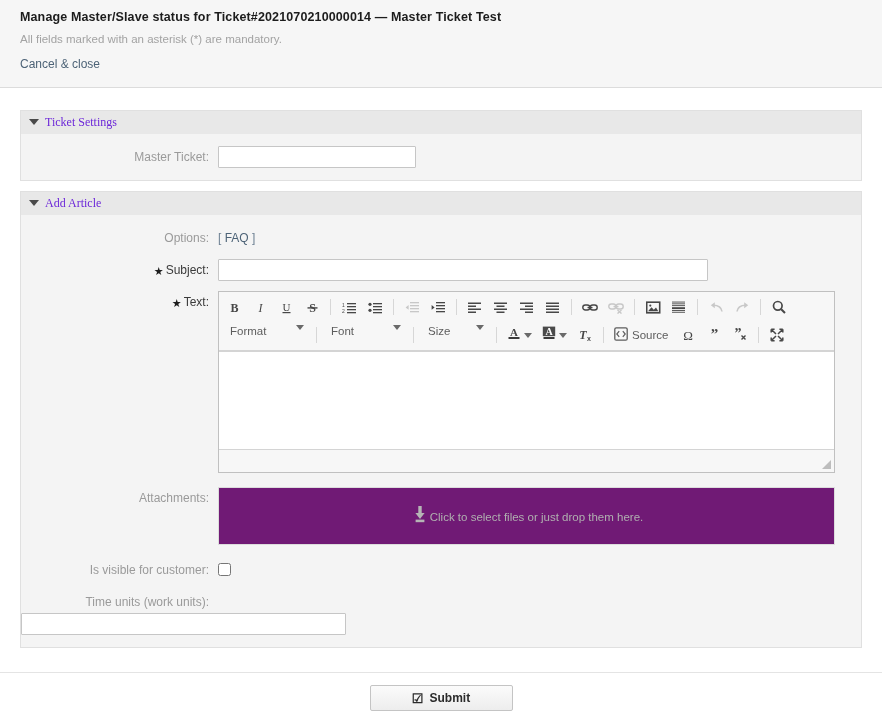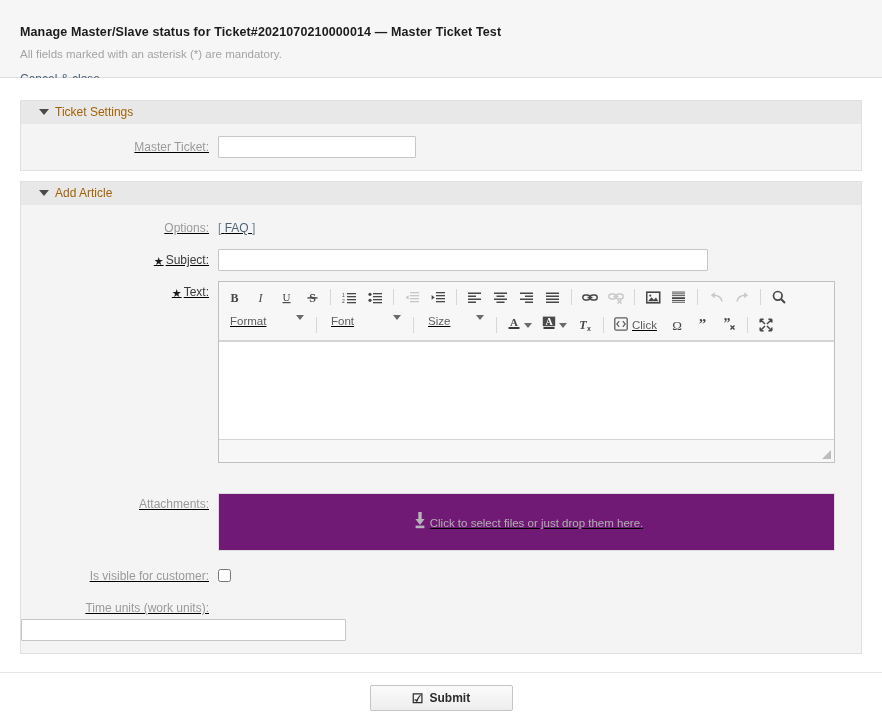--- a/index.html
+++ b/index.html
@@ -9,22 +9,22 @@
     background: #ffffff;
     font-family: "Liberation Sans", sans-serif;
     -webkit-font-smoothing: antialiased;
   }
   body { overflow: hidden; position: relative; }
 
   
   .page-header {
     background: #f6f6f6;
     border-bottom: 1px solid #dcdcdc;
-    padding: 24px 0 10px 20px;
-    height: 78px;
+    padding: 9px 0 10px 20px;
+    height: 88px;
   }
   .page-title {
     font-size: 12.5px;
     font-weight: bold;
     color: #1c1c1c;
     line-height: 16px;
     margin: 0 0 7px 0;
     letter-spacing: 0.01em;
   }
   .page-subtitle {
@@ -49,25 +49,26 @@
   }
 
   .widget { margin-bottom: 10px; }
 
   .widget-header {
     background: #e8e8e8;
     border: 1px solid #e0e0e0;
     border-bottom: none;
     height: 24px;
     line-height: 23px;
-    padding-left: 18px;
+    padding-left: 8px;
     font-size: 12px;
-    color: #a16207;
+    color: #6d28d9;
     cursor: pointer;
     user-select: none;
+    font-family: Liberation Serif, serif;
   }
   .caret {
     display: inline-block;
     width: 0; height: 0;
     border-left: 5px solid transparent;
     border-right: 5px solid transparent;
     border-top: 6px solid #4a4a4a;
     vertical-align: middle;
     margin-right: 6px;
     position: relative;
@@ -79,21 +80,20 @@
     border: 1px solid #e0e0e0;
     border-top: none;
     padding: 12px 0 12px 0;
   }
 
   
   .field-row {
     display: flex;
     align-items: flex-start;
     margin-bottom: 10px;
-    text-decoration: underline;
   }
   .field-row:last-child { margin-bottom: 0; }
 
   .field-label {
     width: 197px;
     min-width: 197px;
     text-align: right;
     padding-right: 9px;
     font-size: 12px;
     color: #9a9a9a;
@@ -548,21 +548,21 @@
                     </svg>
                 </div>
                 <div class="tb-sep"></div>
                 <div class="tb-source">
                   <span>
                     <svg width="14" height="14" viewBox="0 0 14 14">
                         <rect x="0.8" y="0.8" width="12.4" height="12.4" rx="1.5" fill="none" stroke="currentColor" stroke-width="1.3"></rect>
                         <path d="M5.2 4.2 L2.8 7 L5.2 9.8 M8.8 4.2 L11.2 7 L8.8 9.8" stroke="currentColor" stroke-width="1.2" fill="none"></path>
                       </svg>
                   </span>
-                  <span class="lbl">Click</span>
+                  <span class="lbl">Source</span>
                 </div>
                 <div class="tb-btn">
                   <svg width="14" height="14" viewBox="0 0 14 14">
                       <text x="7" y="11.5" font-family="Liberation Serif, serif" font-size="13" text-anchor="middle" fill="currentColor">Ω</text>
                     </svg>
                 </div>
                 <div class="tb-btn">
                   <svg width="15" height="14" viewBox="0 0 15 14">
                       <text x="7.5" y="11" font-family="Liberation Serif, serif" font-size="15" font-weight="bold" text-anchor="middle" fill="currentColor">”</text>
                     </svg>
@@ -589,21 +589,21 @@
             <div class="editor-body"></div>
 
             <div class="editor-footer">
               <div class="resize-handle"></div>
             </div>
 
           </div>
         </div>
       </div>
 
-      <div class="field-row" style="margin-top:30px;">
+      <div class="field-row" style="margin-top:14px;">
         <div class="field-label">Attachments:</div>
         <div class="field-control">
           <div class="dropzone">
             <span>
               <svg width="20" height="20" viewBox="0 0 20 20">
                   <rect x="8.3" y="2" width="3.4" height="8" fill="#b5b5b5"></rect>
                   <path d="M5.4 9 L14.6 9 L10 15 Z" fill="#b5b5b5"></path>
                   <rect x="5.6" y="15.6" width="8.8" height="2.6" fill="#b5b5b5"></rect>
                 </svg>
             </span>

